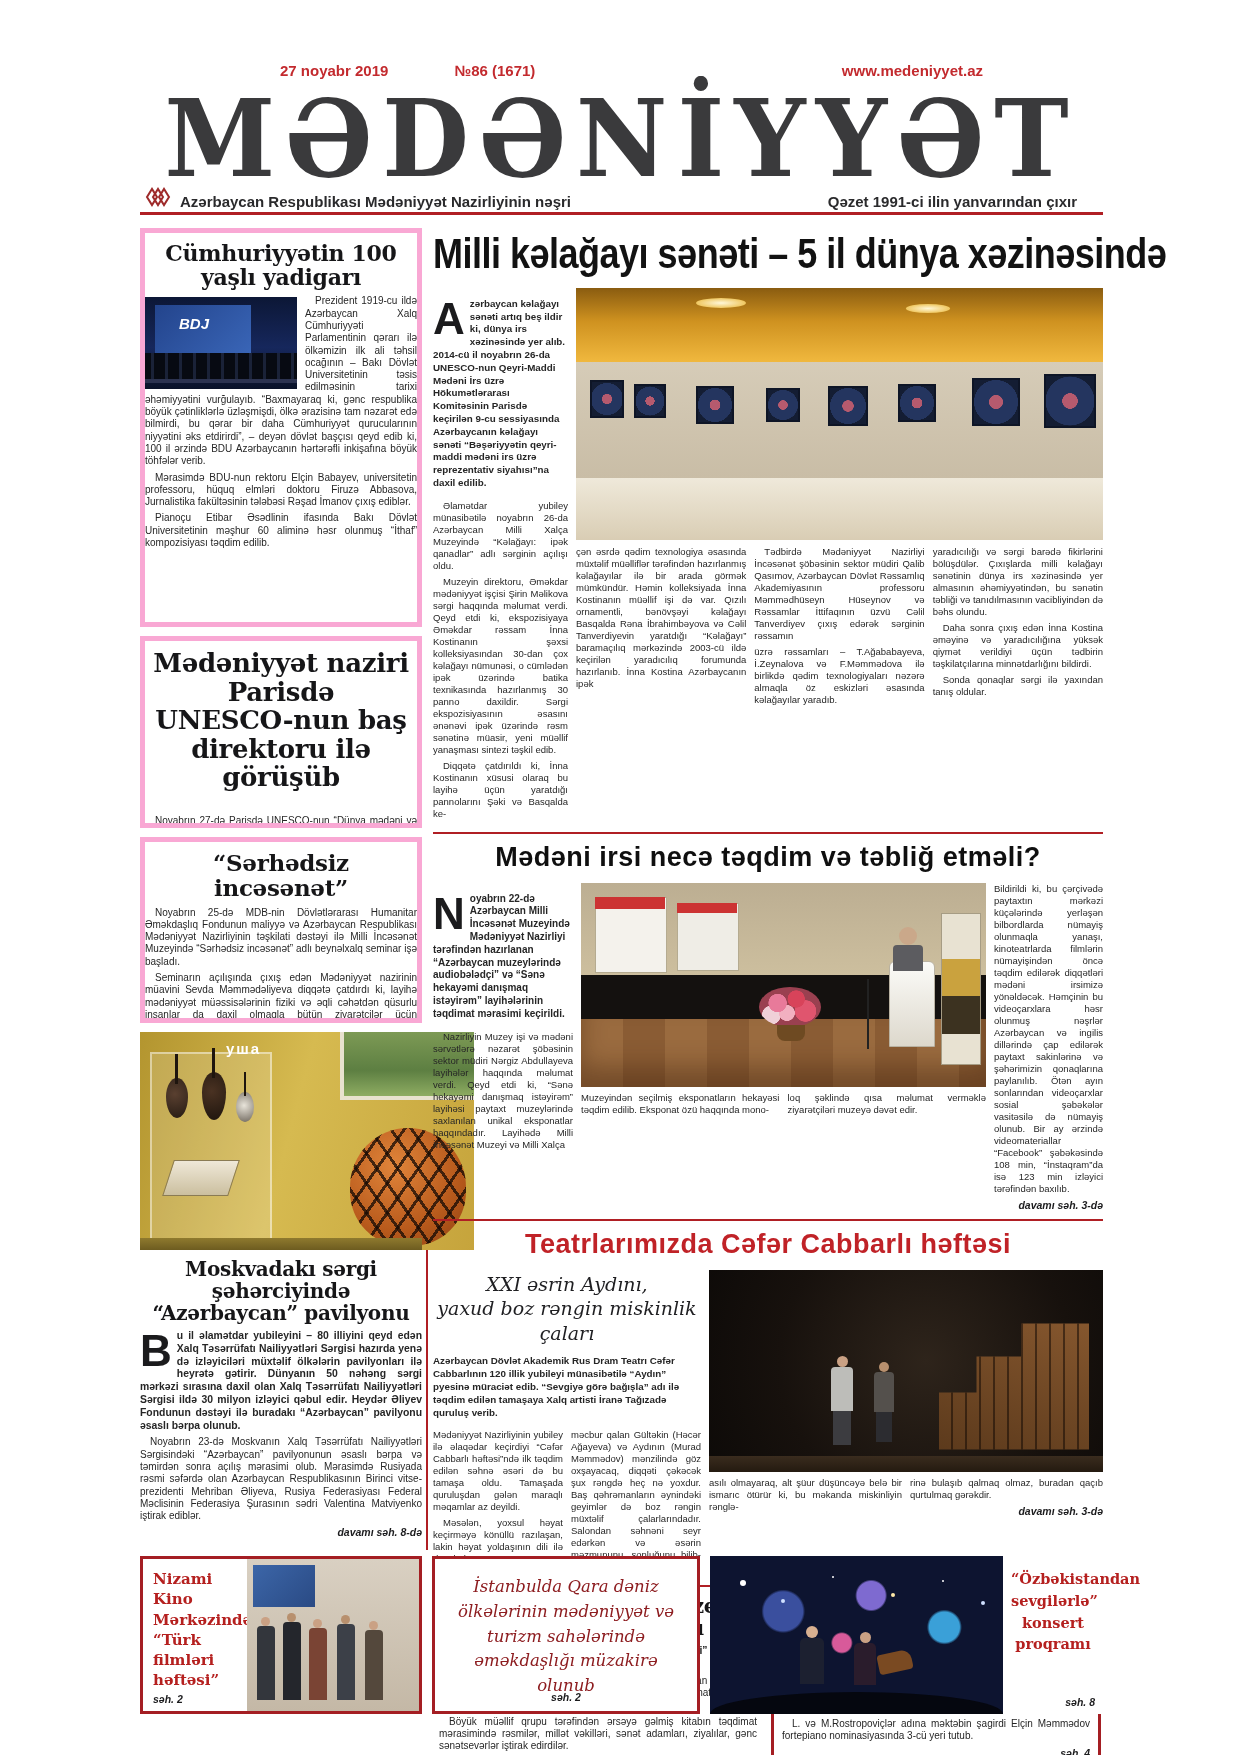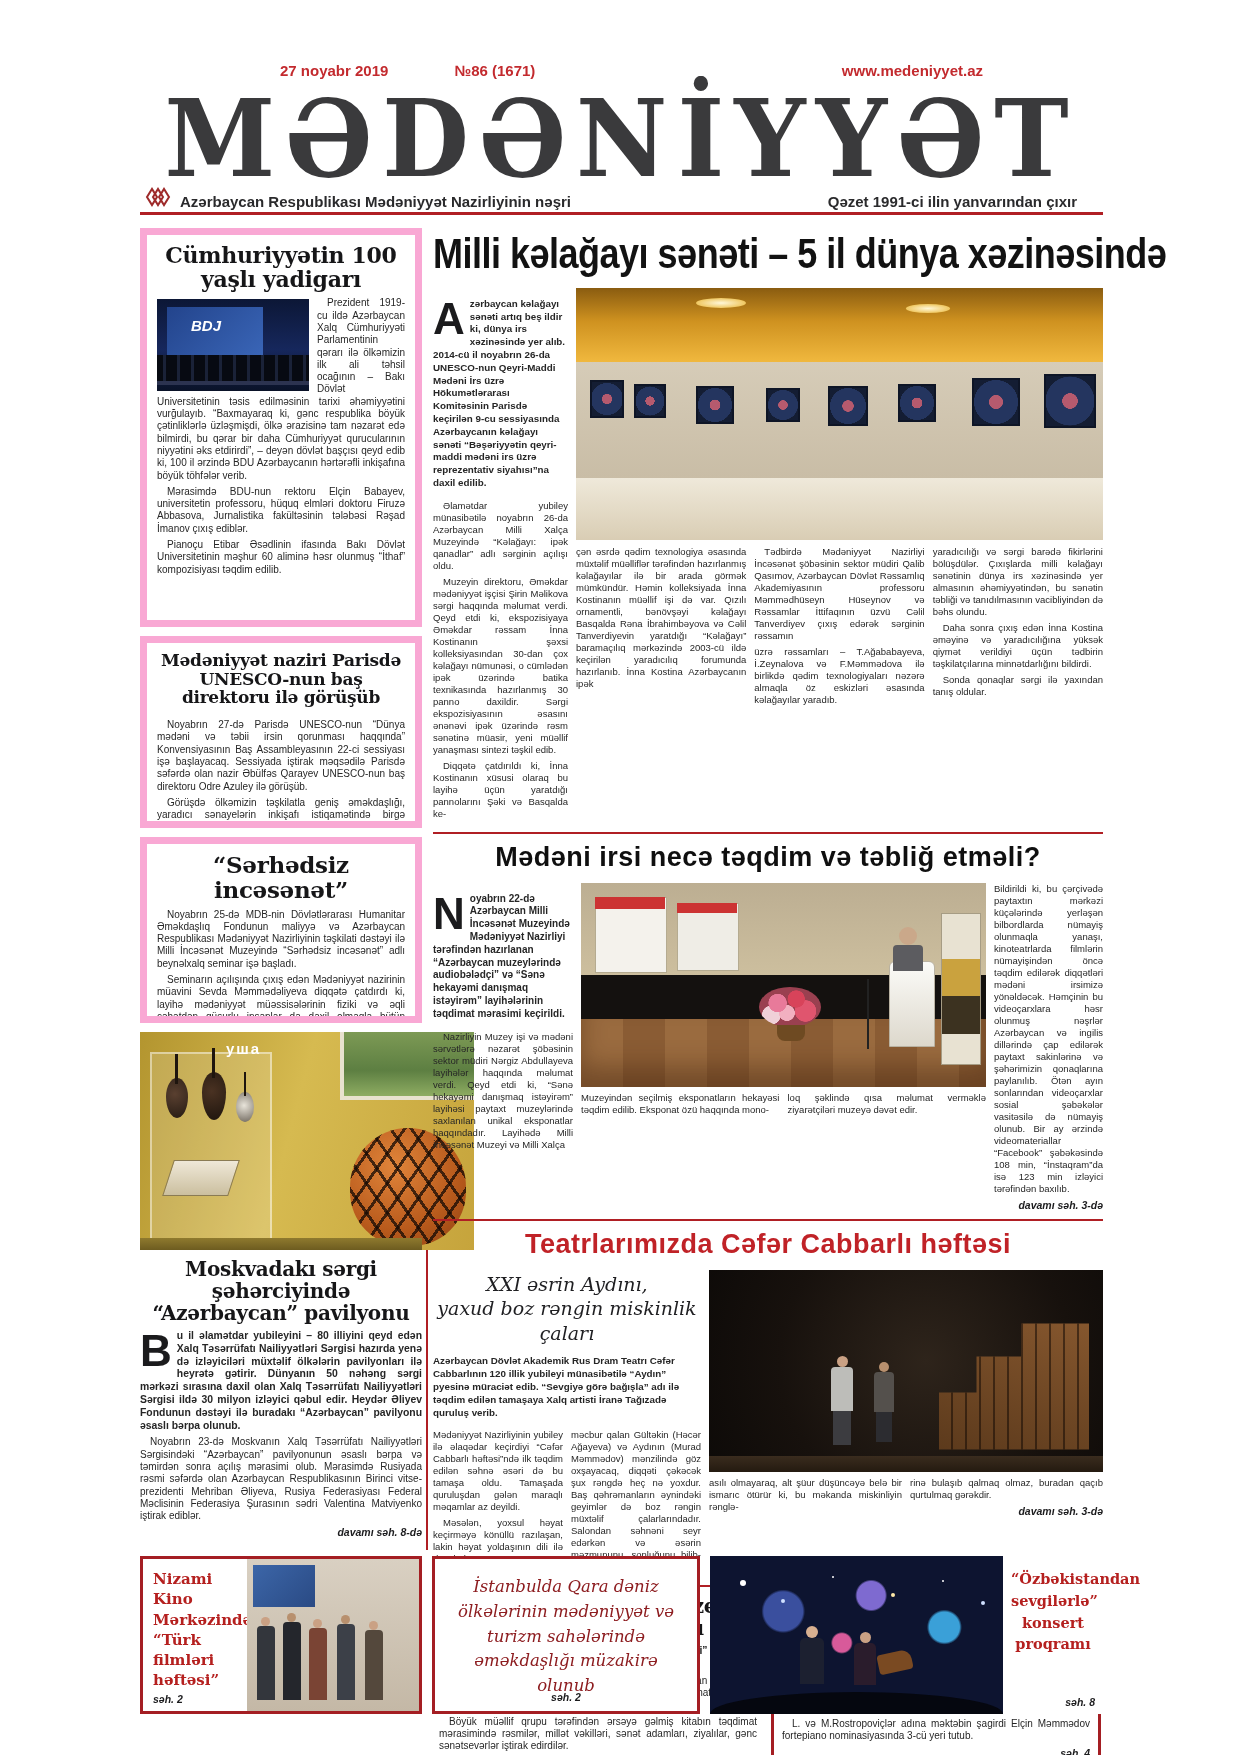--- a/index.html
+++ b/index.html
@@ -29,21 +29,21 @@
   .pg{font-weight:700;font-style:italic;font-size:10.5px;text-align:right;color:#1c1c1e;margin:2px 0 0;}
   .rule{height:2px;background:#b01f24;margin:8px 0;}
   .dcap{float:left;font-weight:700;font-size:44px;line-height:36px;margin:3px 5px 0 0;color:#1b1b1d;}
   .row{display:flex;gap:8px;}
   .ph{position:relative;overflow:hidden;background:#9a9a96;}
   .ph *{position:absolute;}
   
   .leftcol{position:absolute;left:140px;top:228px;width:282px;}
   .maincol{position:absolute;left:433px;top:228px;width:670px;}
   .vdiv{position:absolute;left:426px;top:1035px;width:2px;height:515px;background:#b01f24;}
-  .box{border:7px solid #f9a8d4;padding:6px 10px;margin-bottom:9px;overflow:hidden;background:#fff;box-sizing:border-box;}
+  .box{border:5px solid #f9a8d4;padding:6px 0;margin-bottom:9px;overflow:hidden;background:#fff;box-sizing:border-box;}
   .mainhead{font-weight:900;font-size:36px;letter-spacing:-0.5px;text-align:center;color:#121212;
             transform:scaleY(1.16);transform-origin:center top;margin:2px 0 16px;white-space:nowrap;}
   .secthead{font-weight:900;font-size:27px;letter-spacing:0.5px;text-align:center;color:#0f0f0f;margin:6px 0 10px;}
   .secthead.red{color:#c02227;}
   .sub{font-family:"DejaVu Serif",serif;font-style:italic;font-size:19px;text-align:center;
        color:#1f1f22;line-height:1.3;margin:2px 0 8px;}
   
   .bstrip{position:absolute;left:140px;top:1556px;width:963px;display:flex;gap:10px;}
   .bbox{border:3px solid #a41e23;box-sizing:border-box;height:158px;position:relative;background:#fff;overflow:hidden;}
   .redserif{font-family:"DejaVu Serif",serif;font-weight:700;color:#b5201f;}
@@ -87,21 +87,21 @@
         <span style="left:0;bottom:10px;width:152px;height:26px;
               background:repeating-linear-gradient(90deg,#070a12 0 6px,#1a2238 6px 9px,#070a12 9px 14px);"></span>
         <span style="left:0;bottom:6px;width:152px;height:4px;background:#2c3350;"></span>
       </div>
       <p class="t">Prezident 1919-cu ildə Azərbaycan Xalq Cümhuriyyəti Parlamentinin qərarı ilə ölkəmizin ilk ali təhsil ocağının – Bakı Dövlət Universitetinin təsis edilməsinin tarixi əhəmiyyətini vurğulayıb. “Baxmayaraq ki, gənc respublika böyük çətinliklərlə üzləşmişdi, ölkə ərazisinə tam nəzarət edə bilmirdi, bu qərar bir daha Cümhuriyyət qurucularının niyyətini əks etdirirdi”, – deyən dövlət başçısı qeyd edib ki, 100 il ərzində BDU Azərbaycanın hərtərəfli inkişafına böyük töhfələr verib.</p>
       <p class="t">Mərasimdə BDU-nun rektoru Elçin Babayev, universitetin professoru, hüquq elmləri doktoru Firuzə Abbasova, Jurnalistika fakültəsinin tələbəsi Rəşad İmanov çıxış ediblər.</p>
       <p class="t">Pianoçu Etibar Əsədlinin ifasında Bakı Dövlət Universitetinin məşhur 60 aliminə həsr olunmuş “İthaf” kompozisiyası təqdim edilib.</p>
     </div>
 
     <div class="box" style="height:192px">
-      <h2 class="bh" style="font-size:17px;margin-bottom:12px">
+      <h2 class="bh" style="font-size:26px;margin-bottom:23px">
         <span>Mədəniyyət naziri Parisdə</span><br>
         <span>UNESCO-nun baş direktoru ilə görüşüb</span>
       </h2>
       <p class="t">Noyabrın 27-də Parisdə UNESCO-nun “Dünya mədəni və təbii irsin qorunması haqqında” Konvensiyasının Baş Assambleyasının 22-ci sessiyası işə başlayacaq. Sessiyada iştirak məqsədilə Parisdə səfərdə olan nazir Əbülfəs Qarayev UNESCO-nun baş direktoru Odre Azuley ilə görüşüb.</p>
       <p class="t">Görüşdə ölkəmizin təşkilatla geniş əməkdaşlığı, yaradıcı sənayelərin inkişafı istiqamətində birgə fəaliyyətlə bağlı fikir mübadiləsi aparılıb.</p>
 
     </div>
 
     <div class="box" style="height:186px">
       <h2 class="bh" style="font-size:23px">“Sərhədsiz incəsənət”</h2>

